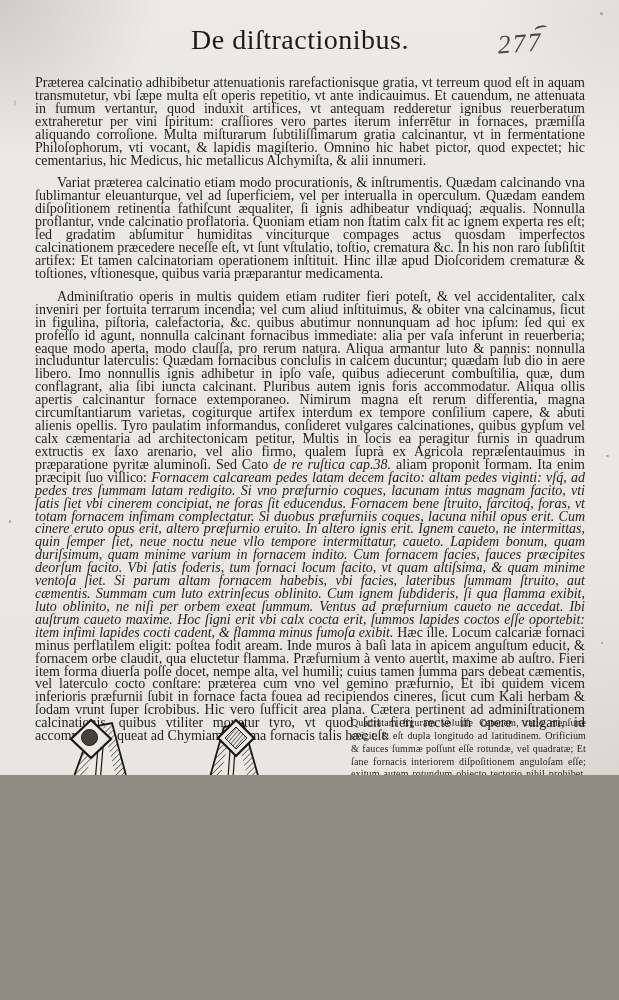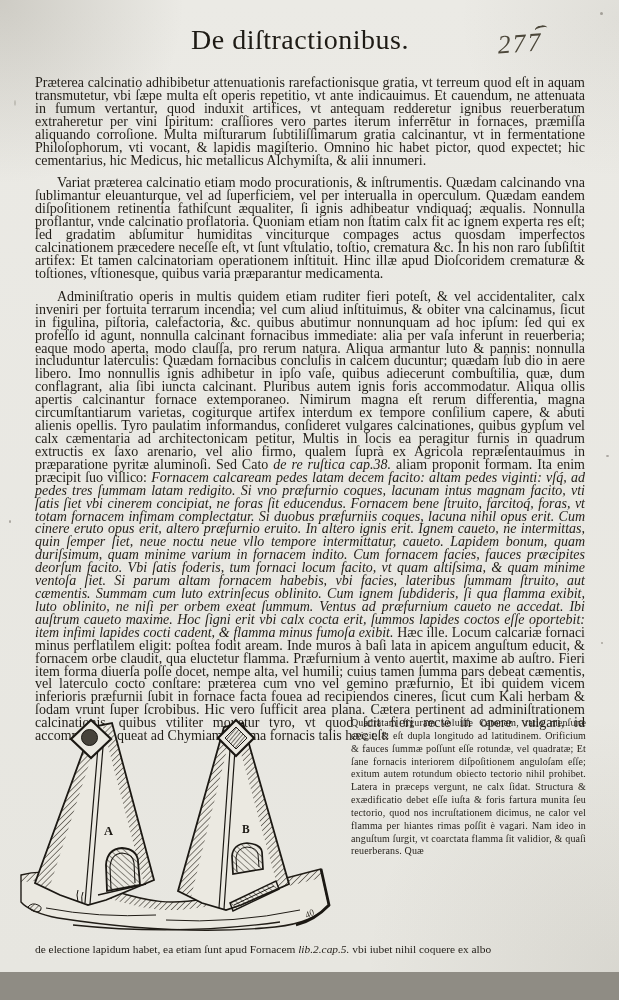--- a/index.html
+++ b/index.html
@@ -1,18 +1,18 @@
 <!DOCTYPE html>
 <html><head>
 <meta charset="utf-8">
 <style>
   html,body{margin:0;padding:0;}
   body{background:#8f8c84;}
   .page{
-    position:relative;width:619px;height:972px;overflow:hidden;
+    position:relative;width:619px;height:775px;overflow:hidden;
     font-family:"Liberation Serif","DejaVu Serif",serif;color:#23201a;
     background:
       radial-gradient(circle at 0% 0%, rgba(90,84,68,.20), transparent 16%),
       radial-gradient(circle at 100% 2%, rgba(90,84,68,.08), transparent 14%),
       radial-gradient(circle at 100% 100%, rgba(90,84,68,.10), transparent 22%),
       linear-gradient(#ebeae5,#e7e6e0);
   }
   .title{
     position:absolute;left:35px;top:24px;width:530px;margin:0;
     text-align:center;font-size:28px;font-weight:normal;letter-spacing:.5px;

